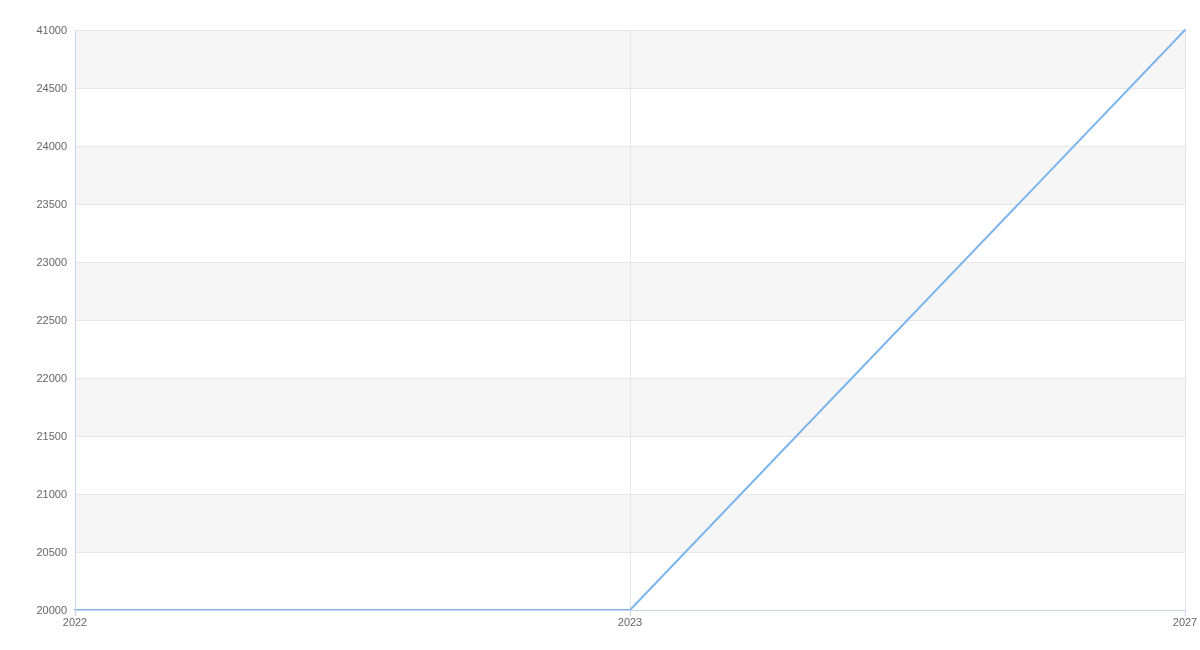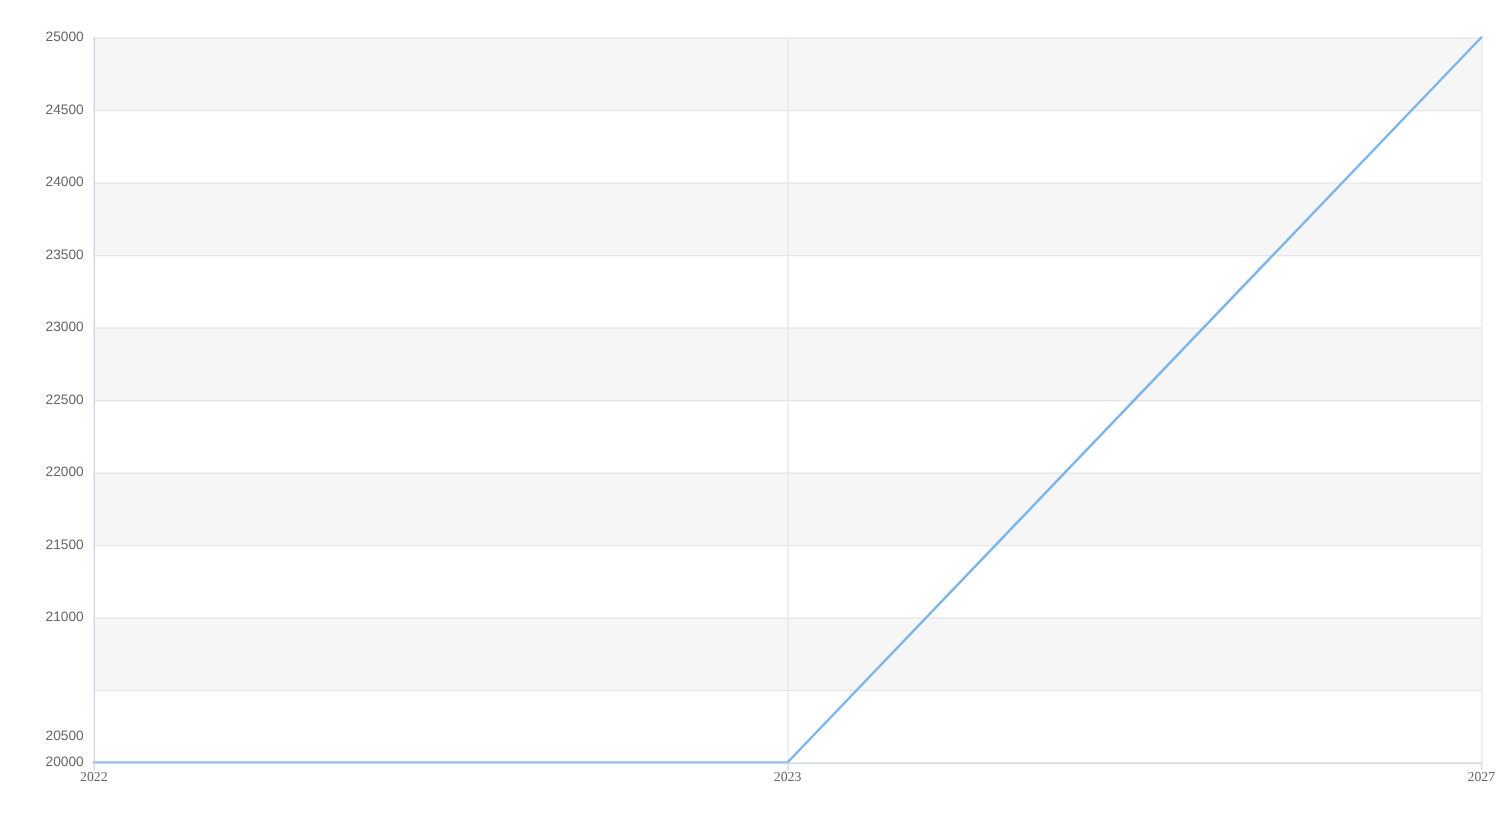--- a/index.html
+++ b/index.html
@@ -63,21 +63,20 @@
     white-space: nowrap;
   }
   .xtick {
     position: absolute;
     top: 100%;
     transform: translateX(-50%);
     padding-top: 6px;
     font-size: 11px;
     color: #666;
     white-space: nowrap;
-    font-family: Liberation Serif, serif;
   }
   .tickmark {
     position: absolute;
     background: #ccd6eb;
   }
   svg.series {
     position: absolute;
     left: 0; top: 0;
     width: 100%;
     height: 100%;
@@ -118,30 +117,30 @@
       <div class="vgrid" style="left: 555px;"></div>
       <div class="vgrid" style="left: 1110px;"></div>
       <svg class="series" id="series-svg" preserveAspectRatio="none" viewBox="0 0 1110 580">
       <path id="series-path" class="line-path" d="M0 580 L555 580 L1110 0" style="stroke: rgb(124, 181, 236);"></path>
     </svg>
 
     <div class="axis-line" id="axis-left" style="left: 0px; top: 0px; width: 1px; height: 580px;"></div>
 
     <div class="axis-line" id="axis-bottom" style="left: 0px; top: 580px; width: 1110px; height: 1px;"></div>
   <div class="ytick" style="top: 580px;">20000</div>
-      <div class="ytick" style="top: 522px; margin-top: 37px;">20500</div>
+      <div class="ytick" style="top: 522px;">20500</div>
       <div class="ytick" style="top: 464px;">21000</div>
       <div class="ytick" style="top: 406px; margin-left: 21px;">21500</div>
       <div class="ytick" style="top: 348px;">22000</div>
       <div class="ytick" style="top: 290px;">22500</div>
       <div class="ytick" style="top: 232px;">23000</div>
       <div class="ytick" style="top: 174px;">23500</div>
       <div class="ytick" style="top: 116px;">24000</div>
       <div class="ytick" style="top: 58px; text-align: right;">24500</div>
-      <div class="ytick" style="top: 0px;">25000</div>
+      <div class="ytick" style="top: 0px;">41000</div>
       <div class="tickmark" style="left: 0px; top: 580px; width: 1px; height: 6px;"></div>
       <div class="xtick" style="left: 0px;">2022</div>
       <div class="tickmark" style="left: 555px; top: 580px; width: 1px; height: 6px;"></div>
       <div class="xtick" style="left: 555px;">2023</div>
       <div class="tickmark" style="left: 1110px; top: 580px; width: 1px; height: 6px;"></div>
       <div class="xtick" style="left: 1110px;">2027</div>
     </div>
 </div>
 
 </body></html>

